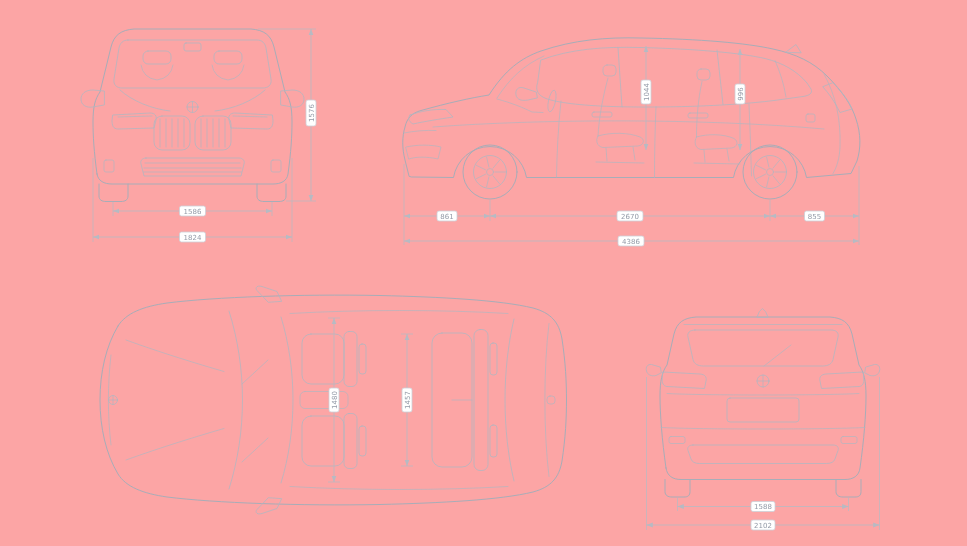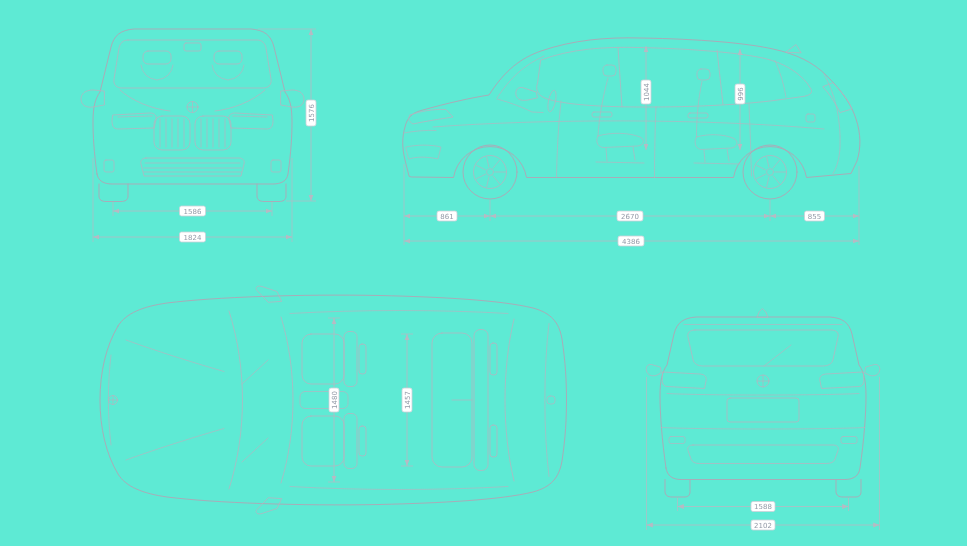--- a/index.html
+++ b/index.html
@@ -1,16 +1,16 @@
 <!DOCTYPE html>
 <html style="--car-line: #a8adb8; --detail-line: #b2b6c0; --dim-line: #b6bac3; --dim-text: #939aa7; --dim-box-border: #cdd1d8;"><head>
 <meta charset="utf-8">
 <style>
   html,body{margin:0;padding:0;background:#ffffff;}
-  .stage{position:relative;width:967px;height:546px;background:#5eead4;overflow:hidden;font-family:"DejaVu Sans",sans-serif;}
+  .stage{position:relative;width:967px;height:546px;background:#fca5a5;overflow:hidden;font-family:"DejaVu Sans",sans-serif;}
   svg{display:block;}
   .car{fill:none;stroke:var(--car-line,#a8adb8);stroke-width:1;stroke-linejoin:round;stroke-linecap:round;}
   .det{fill:none;stroke:var(--detail-line,#b2b6c0);stroke-width:.8;stroke-linejoin:round;stroke-linecap:round;}
   .thin{fill:none;stroke:var(--detail-line,#b2b6c0);stroke-width:.7;stroke-linejoin:round;stroke-linecap:round;}
   .dim{fill:none;stroke:var(--dim-line,#b6bac3);stroke-width:.8;}
   .ext{fill:none;stroke:var(--dim-line,#b6bac3);stroke-width:.7;}
   .dimbox{fill:#ffffff;stroke:var(--dim-box-border,#cdd1d8);stroke-width:.8;}
   .dimtext{fill:var(--dim-text,#939aa7);font-family:"DejaVu Sans",sans-serif;font-size:7px;}
 </style>
 </head>

